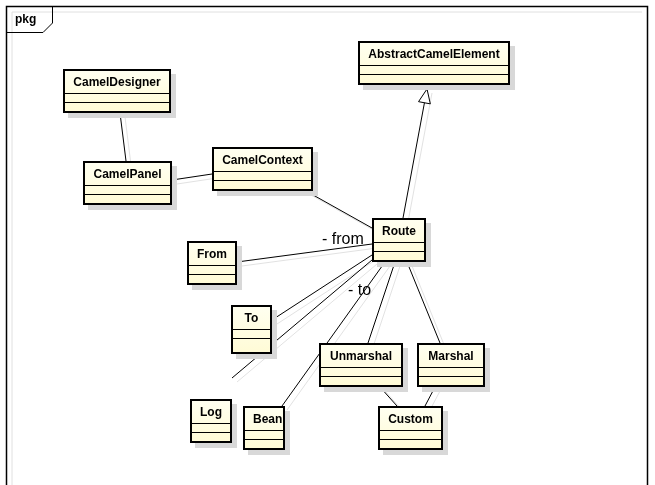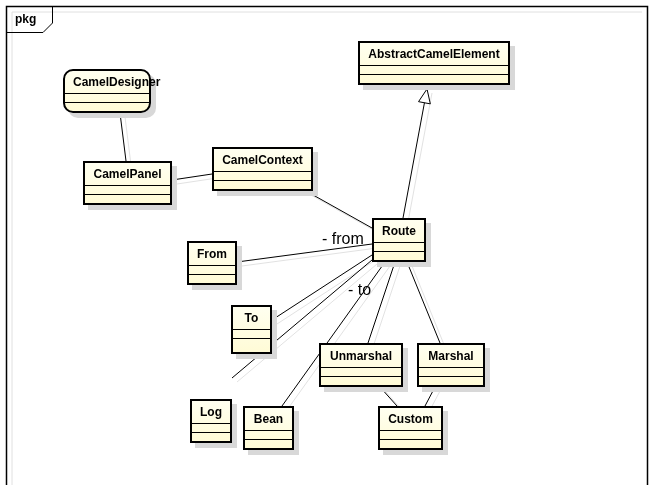--- a/index.html
+++ b/index.html
@@ -48,21 +48,21 @@
         <line x1="380" y1="387" x2="397" y2="406"></line>
         <line x1="440" y1="391" x2="430" y2="410" stroke="#e2e2e2"></line>
         <line x1="435" y1="387" x2="425" y2="406"></line>
       </g>
   </svg>
 
   <div class="pkg-tab">
       <span>pkg</span>
     </div>
 
-  <div class="cls" style="left:63px;top:69px;width:88px;height:44px;border-radius:10px;">
+  <div class="cls" style="left:63px;top:69px;width:108px;height:44px;">
     <div class="name">CamelDesigner</div>
       <div class="comp"></div>
       <div class="comp"></div>
   </div>
   <div class="cls" style="left:358px;top:41px;width:152px;height:44px;">
     <div class="name">AbstractCamelElement</div>
       <div class="comp"></div>
       <div class="comp"></div>
   </div>
   <div class="cls" style="left:83px;top:161px;width:89px;height:44px;">
@@ -88,21 +88,21 @@
   <div class="cls" style="left:231px;top:305px;width:41px;height:49px;">
     <div class="name">To</div>
       <div class="comp"></div>
       <div class="comp"></div>
   </div>
   <div class="cls" style="left:190px;top:372px;width:42px;height:44px;margin-top:27px;">
     <div class="name">Log</div>
       <div class="comp"></div>
       <div class="comp"></div>
   </div>
-  <div class="cls" style="left:243px;top:406px;width:51px;height:44px;">
+  <div class="cls" style="left:243px;top:406px;width:42px;height:44px;">
     <div class="name">Bean</div>
       <div class="comp"></div>
       <div class="comp"></div>
   </div>
   <div class="cls" style="left:319px;top:343px;width:84px;height:44px;">
     <div class="name">Unmarshal</div>
       <div class="comp"></div>
       <div class="comp"></div>
   </div>
   <div class="cls" style="left:417px;top:343px;width:68px;height:44px;">

